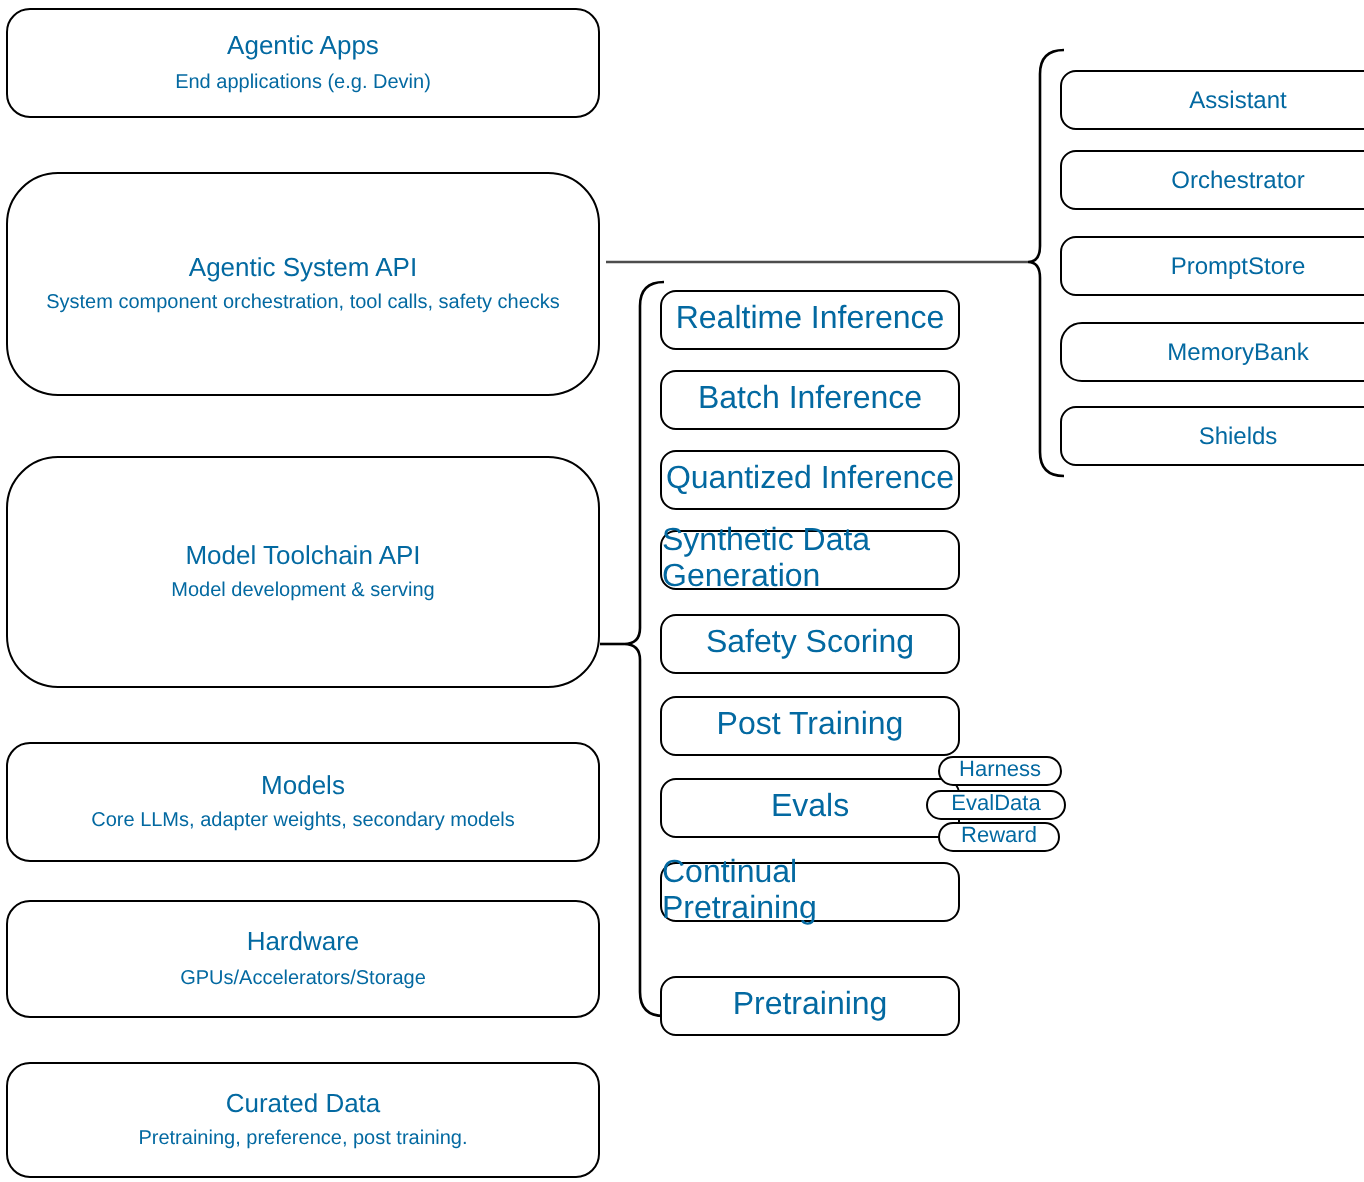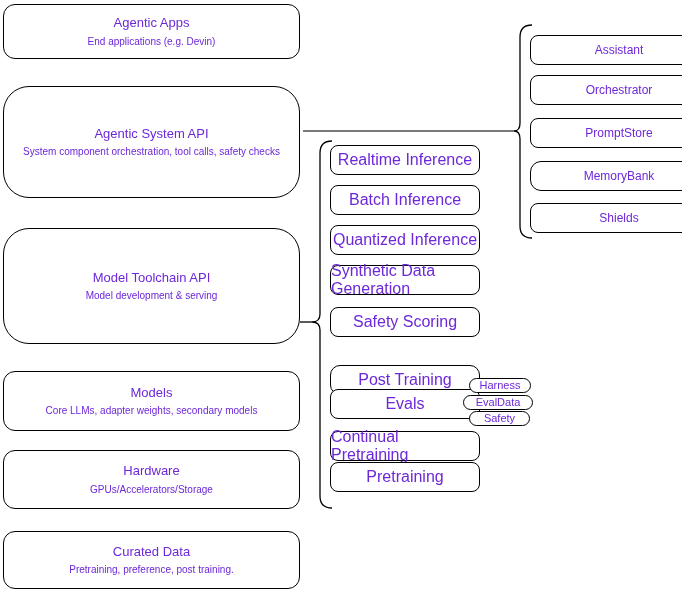--- a/index.html
+++ b/index.html
@@ -2,21 +2,21 @@
 <html><head>
 <meta charset="utf-8">
 <style>
   html, body { margin: 0; padding: 0; background: #ffffff; }
   .canvas {
     position: relative;
     width: 682px;
     height: 591px;
     background: #ffffff;
     font-family: "Liberation Sans", sans-serif;
-    color: #6d28d9;
+    color: #0369a1;
     overflow: hidden;
     text-decoration: underline;
   }
   svg.wires { position: absolute; left: 0; top: 0; z-index: 0; }
 
   .node {
     position: absolute;
     box-sizing: border-box;
     background: #ffffff;
     border: 1px solid #000000;
@@ -132,41 +132,41 @@
   </div>
   <div class="mbox" style="top:225px;">
     <span>Quantized Inference</span>
   </div>
   <div class="mbox" style="top:265px;">
     <span>Synthetic Data Generation</span>
   </div>
   <div class="mbox" style="top:307px;">
     <span>Safety Scoring</span>
   </div>
-  <div class="mbox" style="top:365px;border-radius:10px;">
+  <div class="mbox" style="top:348px;">
     <span>Post Training</span>
   </div>
   <div class="mbox" style="top:389px;">
     <span>Evals</span>
   </div>
   <div class="mbox" style="top:431px;">
     <span>Continual Pretraining</span>
   </div>
-  <div class="mbox" style="top:462px;">
+  <div class="mbox" style="top:488px;">
     <span>Pretraining</span>
   </div>
 
   <div class="pill" style="left:469px; top:378px; width:62px;">
     <span>Harness</span>
   </div>
   <div class="pill" style="left:463px; top:395px; width:70px;">
     <span>EvalData</span>
   </div>
   <div class="pill" style="left:469px; top:411px; width:61px;">
-    <span>Safety</span>
+    <span>Reward</span>
   </div>
 
   <div class="rbox" style="top:35px;">
     <span>Assistant</span>
   </div>
   <div class="rbox" style="top:75px;">
     <span>Orchestrator</span>
   </div>
   <div class="rbox" style="top:118px;">
     <span>PromptStore</span>

